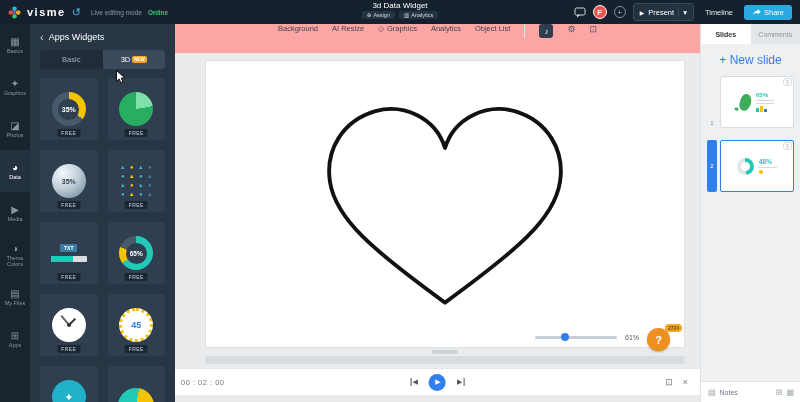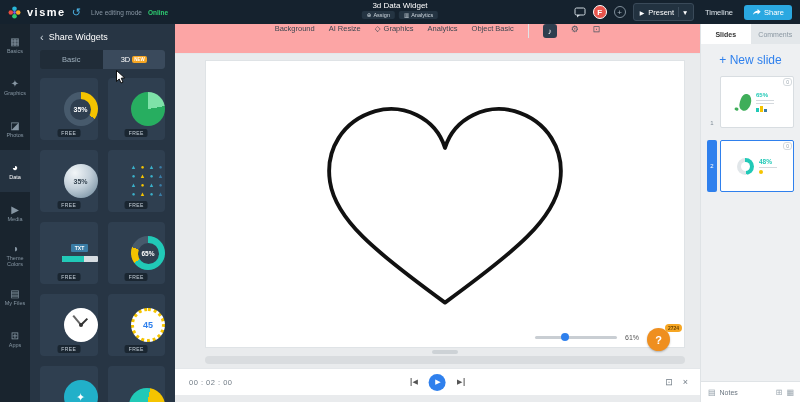--- a/index.html
+++ b/index.html
@@ -35,21 +35,21 @@
 
   
   .panel{position:absolute;top:24px;left:30px;width:145px;height:378px;background:#273544;overflow:hidden;z-index:20}
   .panel-head{display:flex;align-items:center;gap:5px;padding:7px 10px 5px 10px;color:#fff;font-size:9px}
   .backchev{font-size:11px;color:#cfd8df;cursor:pointer}
   .ptabs{display:flex;margin:2px 10px 0 10px;background:#202c38;border-radius:3px;overflow:hidden;height:19px}
   .ptab{flex:1;display:flex;align-items:center;justify-content:center;font-size:7.5px;color:#9fb0bd;cursor:pointer;gap:2px}
   .ptab.active{background:#3a4a5c;color:#fff}
   .newbadge{background:#f6a623;color:#fff;font-size:4.5px;font-weight:bold;padding:1px 2px;border-radius:2px}
   .wgrid{display:grid;grid-template-columns:1fr 1fr;gap:10px;margin:9px 10px}
-  .tile{background:#2f3f50;border-radius:4px;height:62px;position:relative;display:flex;align-items:center;justify-content:flex-end;cursor:pointer}
+  .tile{background:#2f3f50;border-radius:4px;height:62px;position:relative;display:flex;align-items:center;justify-content:center;cursor:pointer}
   .free{position:absolute;bottom:3px;left:50%;transform:translateX(-50%);background:#1a2631;color:#c6d0d9;font-size:5px;padding:1px 4px;border-radius:2px;letter-spacing:.4px}
   .w-donut{width:34px;height:34px;border-radius:50%;background:conic-gradient(#f5c400 0 126deg,#475a6c 126deg 360deg);display:flex;align-items:center;justify-content:center}
   .w-donut .hole{width:21px;height:21px;border-radius:50%;background:#2f3f50;color:#fff;font-size:7px;font-weight:bold;display:flex;align-items:center;justify-content:center}
   .w-pie{width:34px;height:34px;border-radius:50%;background:conic-gradient(#7ee2a8 0 80deg,#27ae60 80deg 360deg)}
   .w-sphere{width:34px;height:34px;border-radius:50%;background:radial-gradient(circle at 32% 26%,#f2f6f8,#c3d0da 45%,#8aa0b0 78%,#6e8696);display:flex;align-items:center;justify-content:center;color:#32424f;font-size:7px;font-weight:bold}
   .w-shapes{display:grid;grid-template-columns:repeat(4,9px);line-height:9px;font-size:6px;text-align:center}
   .w-shapes span:nth-child(odd){color:#3bb0c9}
   .w-shapes span:nth-child(even){color:#f5c400}
   .w-shapes span:nth-child(4n){color:#3a7ca5}
   .w-txt{display:flex;flex-direction:column;align-items:center;gap:4px}
@@ -80,21 +80,21 @@
   .scrub::before{content:"";position:absolute;left:50%;top:-6px;transform:translateX(-50%);width:26px;height:4px;border-radius:2px;background:#cdd2d6}
 
   .zoomwrap{position:absolute;left:360px;top:310px;display:flex;align-items:center;gap:8px}
   .zoomtrack{width:82px;height:3px;background:#c9ced3;border-radius:2px;position:relative;cursor:pointer}
   .zoomtrack::after{content:"";position:absolute;left:26px;top:-3px;width:8px;height:8px;border-radius:50%;background:#2f80ed}
   .zoomtext{font-size:7px;color:#555}
   .helpbtn{position:absolute;left:472px;top:304px;width:23px;height:23px;border-radius:50%;background:#ef8f1f;color:#fff;font-size:11px;font-weight:bold;display:flex;align-items:center;justify-content:center;cursor:pointer;box-shadow:0 1px 2px rgba(0,0,0,.25)}
   .helpbadge{position:absolute;left:490px;top:300px;background:#f6a623;color:#6e4400;font-size:5px;font-weight:bold;padding:1px 3px;border-radius:5px;z-index:45}
 
   .controls{position:absolute;left:0;top:344px;width:525px;height:27px;background:#fff;border-top:1px solid #e4e7ea;display:flex;align-items:center}
-  .timecode{font-size:7.5px;color:#707b85;margin-left:14px;letter-spacing:.5px}
+  .timecode{font-size:7.5px;color:#707b85;margin-left:6px;letter-spacing:.5px}
   .cc-center{position:absolute;left:50%;transform:translateX(-50%);display:flex;align-items:center;gap:11px}
   .skip{display:inline-flex;align-items:center;color:#555;font-size:7px;cursor:pointer;gap:1px}
   .skipbar{width:1.5px;height:8px;background:#555}
   .playbtn{width:17px;height:17px;border-radius:50%;background:#2f80ed;color:#fff;font-size:7px;display:flex;align-items:center;justify-content:center;cursor:pointer;padding-left:1px}
   .cc-right{margin-left:auto;margin-right:12px;display:flex;align-items:center;gap:10px}
   .cc-ic{font-size:9px;color:#707b85;cursor:pointer}
 
   
   .rightpanel{position:absolute;top:24px;left:700px;width:100px;height:378px;background:#eef0f2;border-left:1px solid #dfe3e6;z-index:20}
   .rtabs{display:flex;height:20px;background:#e3e7ea}
@@ -216,21 +216,21 @@
   </div>
   <div class="sbi">
     <span class="sbicon">⊞</span>
     <span class="sblabel">Apps</span>
   </div>
 </div>
 
 <div class="panel">
   <div class="panel-head">
     <span class="backchev">‹</span>
-    <span>Share Widgets</span>
+    <span>Apps Widgets</span>
   </div>
   <div class="ptabs">
     <div class="ptab">
         <span>Basic</span>
       </div>
     <div class="ptab active">
       <span>3D</span>
       <span class="newbadge">NEW</span>
     </div>
   </div>
@@ -313,21 +313,21 @@
         <span>AI Resize</span>
       </span>
     <span class="ct-item">
         <span>◇</span>
         <span>Graphics</span>
       </span>
     <span class="ct-item">
         <span>Analytics</span>
       </span>
     <span class="ct-item">
-        <span>Object Basic</span>
+        <span>Object List</span>
       </span>
     <span class="ct-sep"></span>
     <span class="music-badge">♪</span>
     <span class="ct-icon">⚙</span>
     <span class="ct-icon">⊡</span>
   </div>
 
   <div class="canvas-white">
     <svg width="310" height="232" viewBox="0 0 320 240">
       <path d="M160 62 C150 30 116 16 88 24 C54 34 36 64 41 97 C47 136 86 168 160 222 C234 168 273 136 279 97 C284 64 266 34 232 24 C204 16 170 30 160 62 Z" fill="#ffffff" stroke="#111111" stroke-width="4" stroke-linejoin="round"></path>

